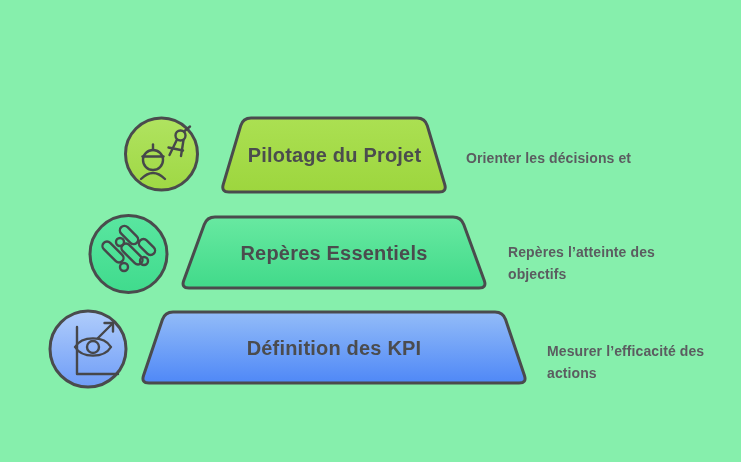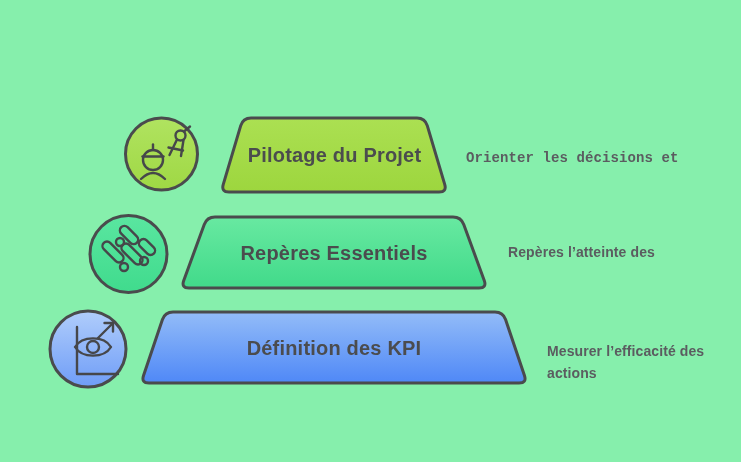--- a/index.html
+++ b/index.html
@@ -85,24 +85,25 @@
       <circle cx="93" cy="347" r="6"></circle>
       <path d="M98,338 L112.5,323.5"></path>
       <path d="M104.5,323 L113,323 L113,331.5"></path>
     </g>
   </svg>
 
   <div class="lvl-label" style="left: 222px; top: 142px; width: 225px; color: rgb(75, 76, 78);">Pilotage du Projet</div>
   <div class="lvl-label" style="left: 181px; top: 240px; width: 306px; color: rgb(75, 76, 78);">Repères Essentiels</div>
   <div class="lvl-label" style="left: 141px; top: 335px; width: 386px; color: rgb(75, 76, 78);">Définition des KPI</div>
 
-  <div class="ann" style="left: 466px; top: 147px; width: 215px; color: rgb(91, 92, 96); font-family: Liberation Mono, monospace;">
+  <div class="ann" style="left: 466px; top: 147px; width: 215px; color: rgb(91, 92, 96);">
     <div>Orienter les décisions et</div>
   </div>
   <div class="ann" style="left: 508px; top: 241px; width: 215px; color: rgb(91, 92, 96);">
     <div>Repères l’atteinte des</div>
+    <div>objectifs</div>
   </div>
   <div class="ann" style="left: 547px; top: 340px; width: 215px; color: rgb(91, 92, 96);">
     <div>Mesurer l’efficacité des</div>
     <div>actions</div>
   </div>
 
 </div>
 
 </body></html>

